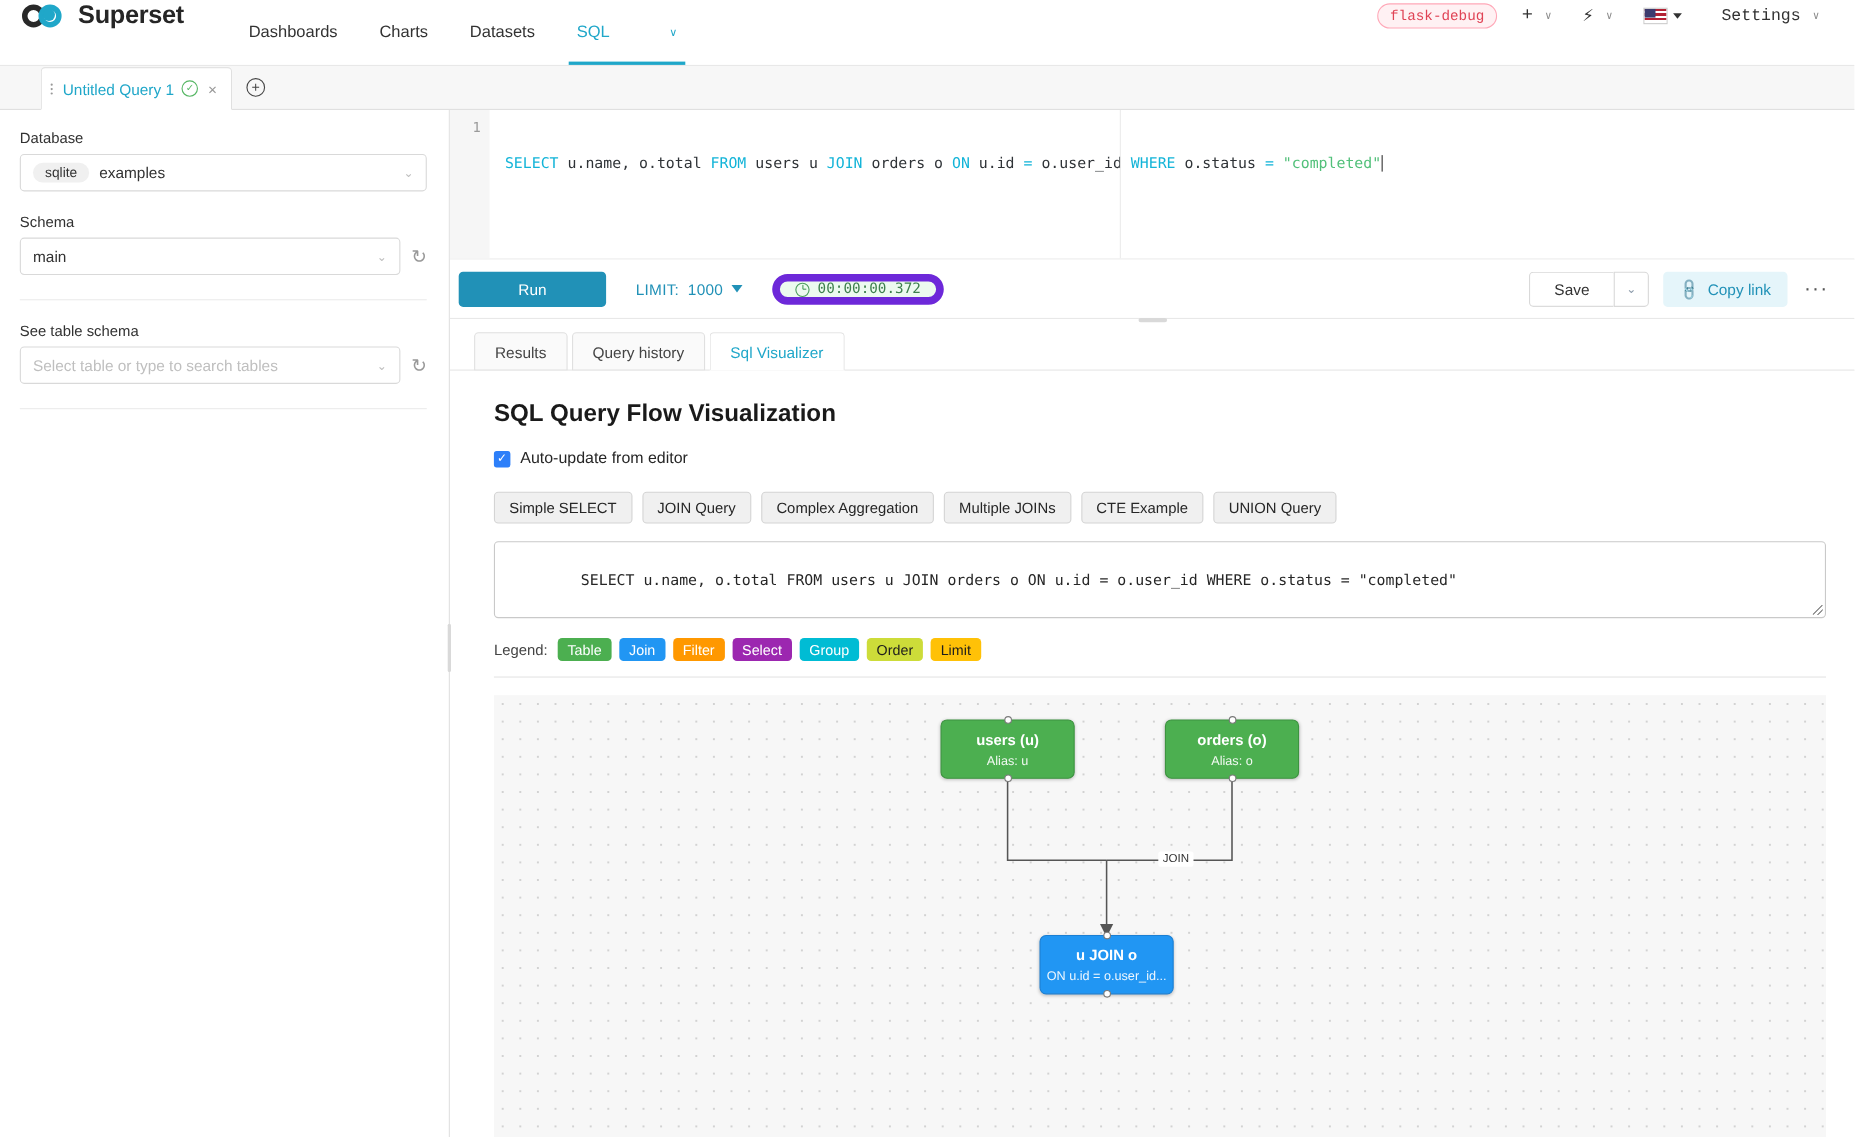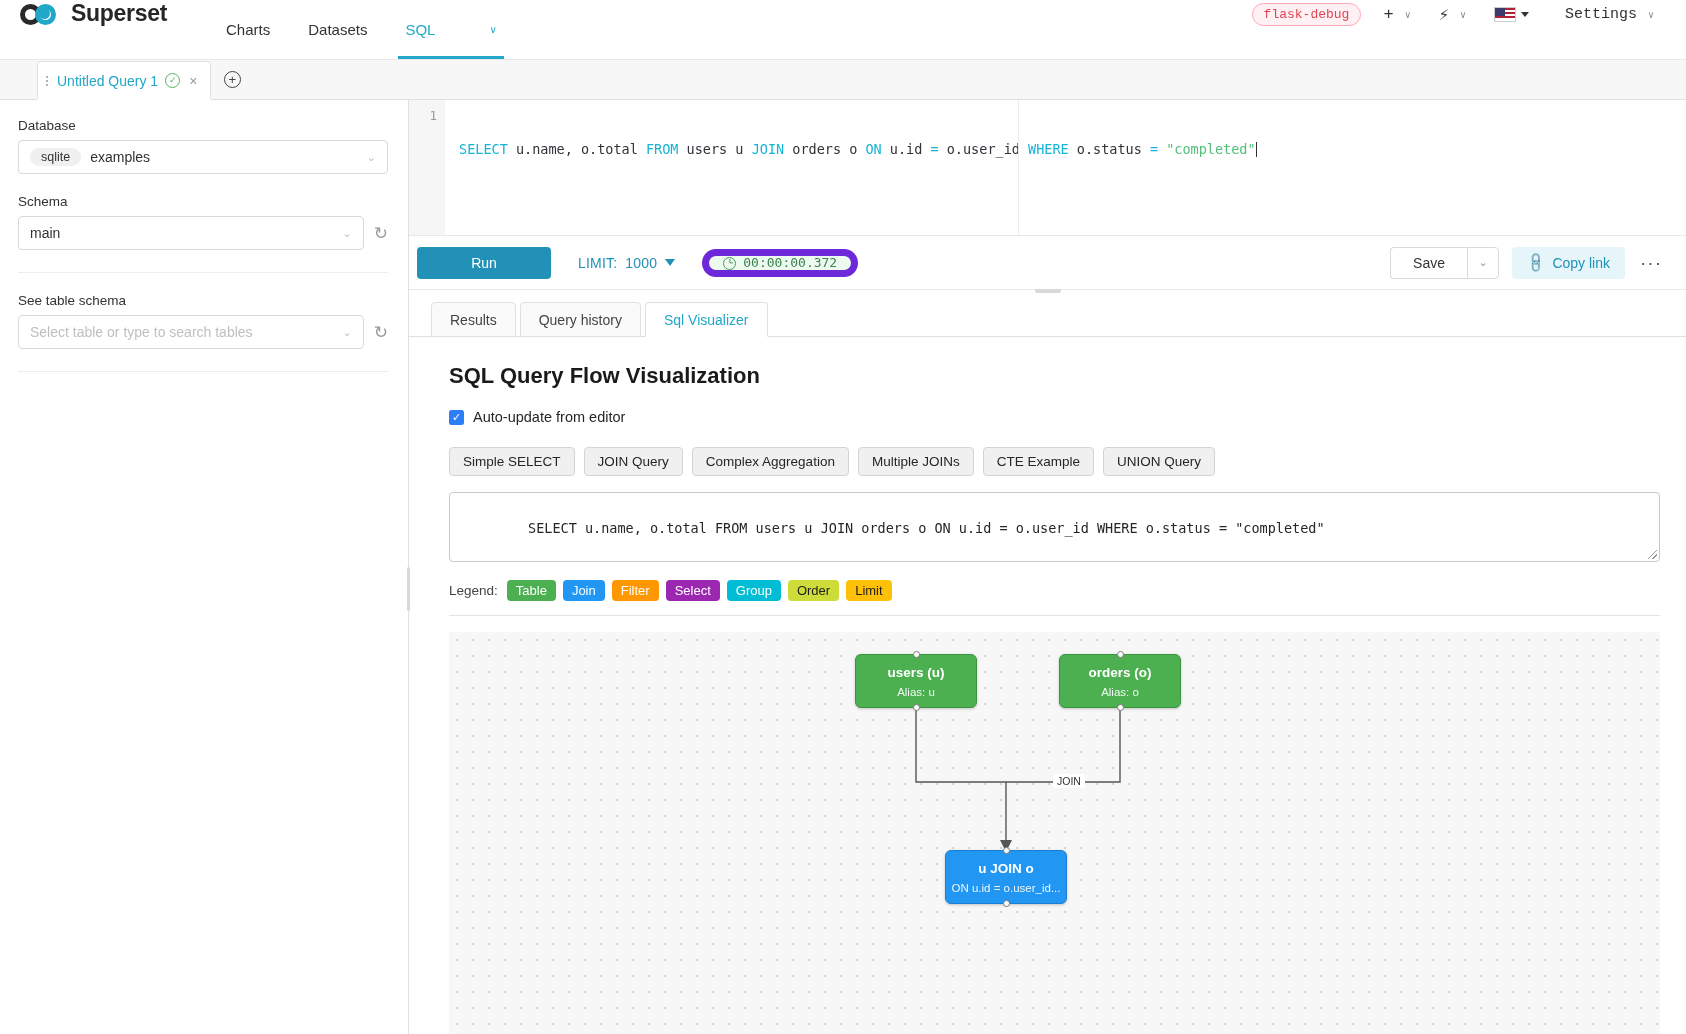--- a/index.html
+++ b/index.html
@@ -306,20 +306,23 @@
 <div class="topnav">
   <div class="brand">
     <div class="brand-logo">
       <span class="ring l"></span>
         <span class="ring r"></span>
     </div>
     <span class="brand-name">Superset</span>
   </div>
   <div class="nav-links">
     <div class="nav-link">
+        <span>Dashboards</span>
+      </div>
+    <div class="nav-link">
         <span>Charts</span>
       </div>
     <div class="nav-link">
         <span>Datasets</span>
       </div>
     <div class="nav-link active">
       <span>SQL</span>
       <span class="caret">∨</span>
     </div>
   </div>

